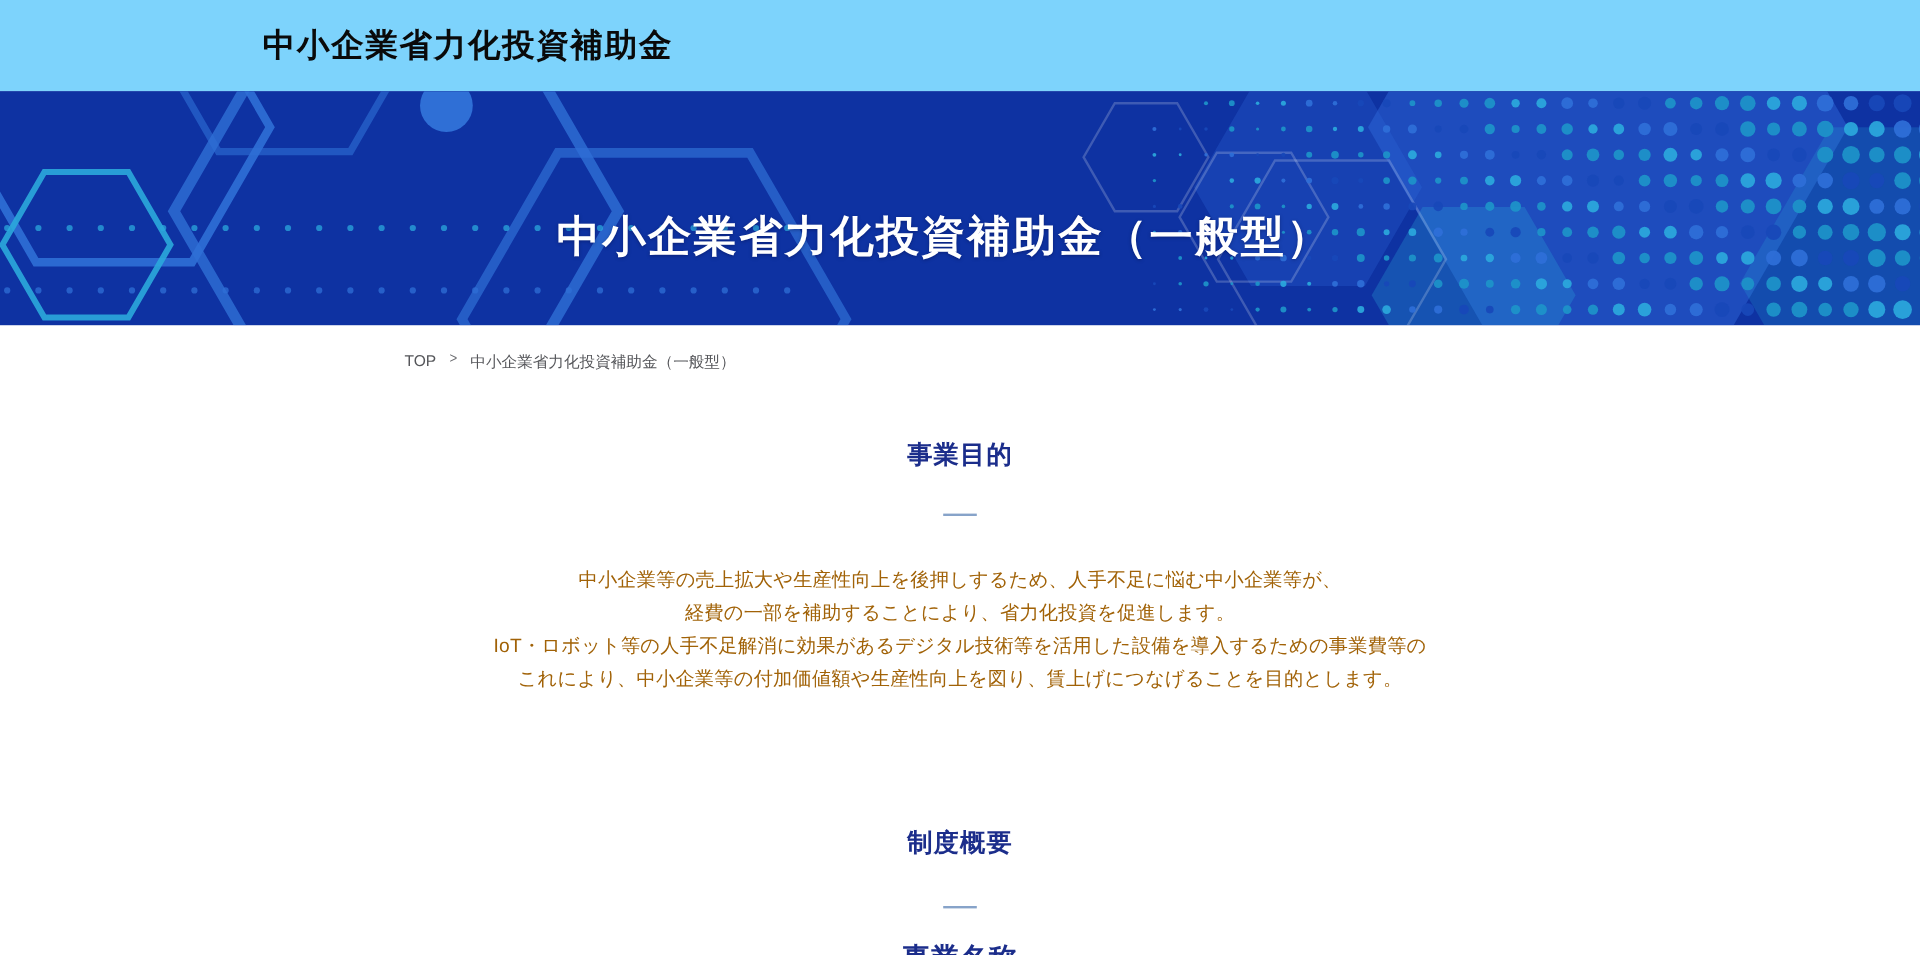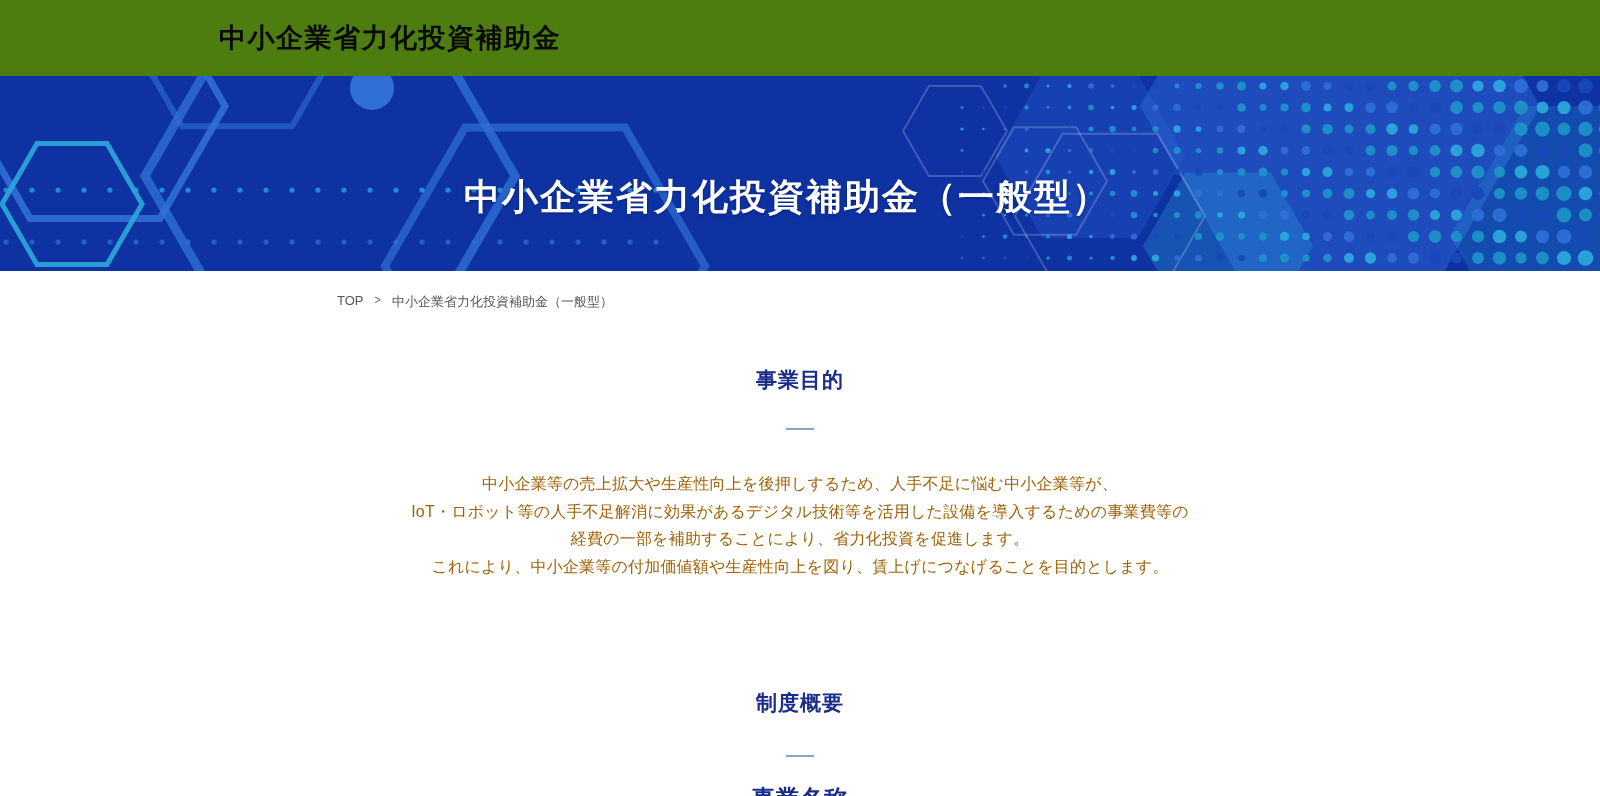--- a/index.html
+++ b/index.html
@@ -7,21 +7,21 @@
     margin: 0; padding: 0;
     width: 1600px; height: 796px;
     overflow: hidden;
     background: #ffffff;
     font-family: "Liberation Sans", "DejaVu Sans", sans-serif;
   }
 
   
   .site-header {
     height: 76px;
-    background: #4d7c0f;
+    background: #7dd3fc;
     display: flex;
     align-items: center;
     padding-left: 219px;
   }
   .site-logo {
     font-size: 27px;
     font-weight: bold;
     color: #0a0a0a;
     letter-spacing: 1.5px;
     cursor: pointer;
@@ -474,22 +474,22 @@
   <span class="crumb-sep">&gt;</span>
   <span class="crumb-current">中小企業省力化投資補助金（一般型）</span>
 </nav>
 
 <main>
   <h2 class="section-heading heading-purpose">事業目的</h2>
   <div class="heading-divider"></div>
 
   <div class="purpose-text">
     <div>中小企業等の売上拡大や生産性向上を後押しするため、人手不足に悩む中小企業等が、</div>
+    <div>経費の一部を補助することにより、省力化投資を促進します。</div>
     <div>IoT・ロボット等の人手不足解消に効果があるデジタル技術等を活用した設備を導入するための事業費等の</div>
-    <div>経費の一部を補助することにより、省力化投資を促進します。</div>
     <div>これにより、中小企業等の付加価値額や生産性向上を図り、賃上げにつなげることを目的とします。</div>
   </div>
 
   <h2 class="section-heading heading-overview">制度概要</h2>
   <div class="heading-divider second"></div>
 
   <h3 class="subheading">事業名称</h3>
 </main>
 
 </body></html>

